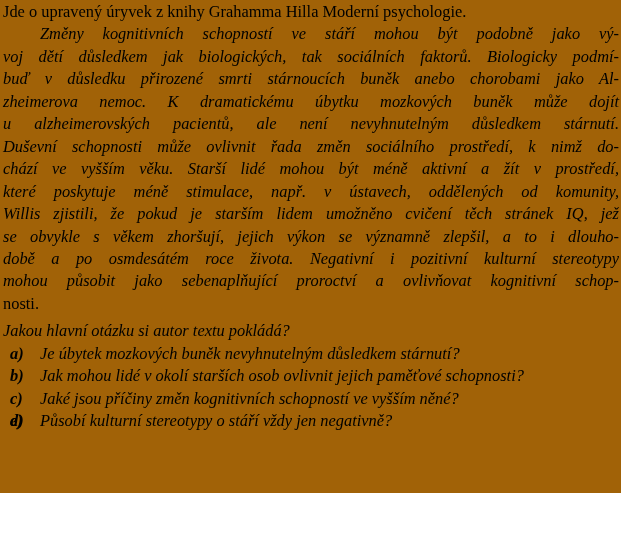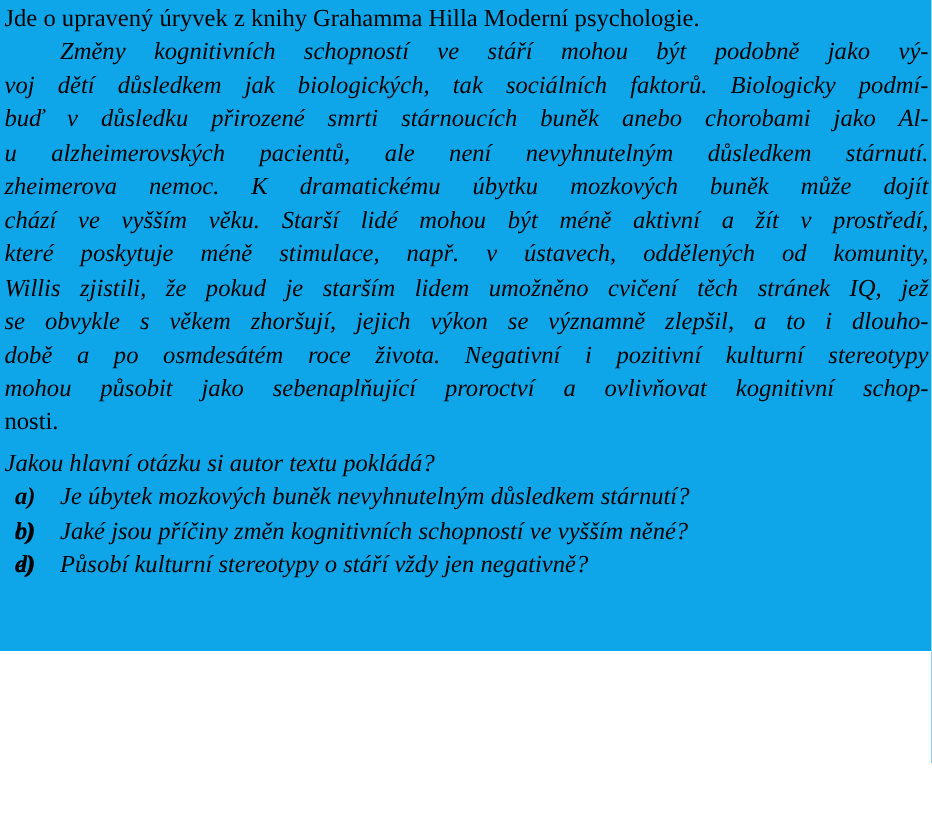--- a/index.html
+++ b/index.html
@@ -1,22 +1,22 @@
 <!DOCTYPE html>
 <html><head>
 <meta charset="utf-8">
 <style>
   html, body { margin: 0; padding: 0; background: #ffffff; }
   .page {
     position: relative;
     width: 621px;
-    height: 434px;
+    height: 493px;
     box-sizing: border-box;
     padding: 1px 2px 0 3px;
-    background: #0ea5e9;
+    background: #a16207;
     color: #000000;
     font-family: "Liberation Serif", "DejaVu Serif", serif;
     font-size: 16.4px;
     line-height: 22.45px;
     overflow: hidden;
   }
   p { margin: 0; }
   
   .jl { text-align: justify; text-align-last: justify; font-style: italic; }
   .ind { padding-left: 37px; }
@@ -38,40 +38,42 @@
 <body>
 
 <div class="page">
 
   <p class="intro-line">Jde o upravený úryvek z knihy Grahamma Hilla Moderní psychologie.</p>
 
   <div class="passage">
     <p class="jl ind">Změny kognitivních schopností ve stáří mohou být podobně jako vý-</p>
     <p class="jl">voj dětí důsledkem jak biologických, tak sociálních faktorů. Biologicky podmí-</p>
     <p class="jl">buď v důsledku přirozené smrti stárnoucích buněk anebo chorobami jako Al-</p>
+    <p class="jl">zheimerova nemoc. K dramatickému úbytku mozkových buněk může dojít</p>
     <p class="jl">u alzheimerovských pacientů, ale není nevyhnutelným důsledkem stárnutí.</p>
-    <p class="jl">zheimerova nemoc. K dramatickému úbytku mozkových buněk může dojít</p>
+    <p class="jl">Duševní schopnosti může ovlivnit řada změn sociálního prostředí, k nimž do-</p>
     <p class="jl">chází ve vyšším věku. Starší lidé mohou být méně aktivní a žít v prostředí,</p>
     <p class="jl">které poskytuje méně stimulace, např. v ústavech, oddělených od komunity,</p>
     <p class="jl">Willis zjistili, že pokud je starším lidem umožněno cvičení těch stránek IQ, jež</p>
     <p class="jl">se obvykle s věkem zhoršují, jejich výkon se významně zlepšil, a to i dlouho-</p>
     <p class="jl">době a po osmdesátém roce života. Negativní i pozitivní kulturní stereotypy</p>
     <p class="jl">mohou působit jako sebenaplňující proroctví a ovlivňovat kognitivní schop-</p>
     <p class="last-line">nosti.</p>
   </div>
 
   <div class="q-block">
     <p class="question">Jakou hlavní otázku si autor textu pokládá?</p>
 
     <div class="option">
       <span class="letter">a)</span>
       <span class="option-text">Je úbytek mozkových buněk nevyhnutelným důsledkem stárnutí?</span>
     </div>
     <div class="option">
       <span class="letter">b)</span>
+      <span class="option-text">Jak mohou lidé v okolí starších osob ovlivnit jejich paměťové schopnosti?</span>
     </div>
     <div class="option">
       <span class="letter">c)</span>
       <span class="option-text">Jaké jsou příčiny změn kognitivních schopností ve vyšším něné?</span>
     </div>
     <div class="option">
       <span class="letter">d)</span>
     </div>
     <div class="option">
       <span class="letter">e)</span>

